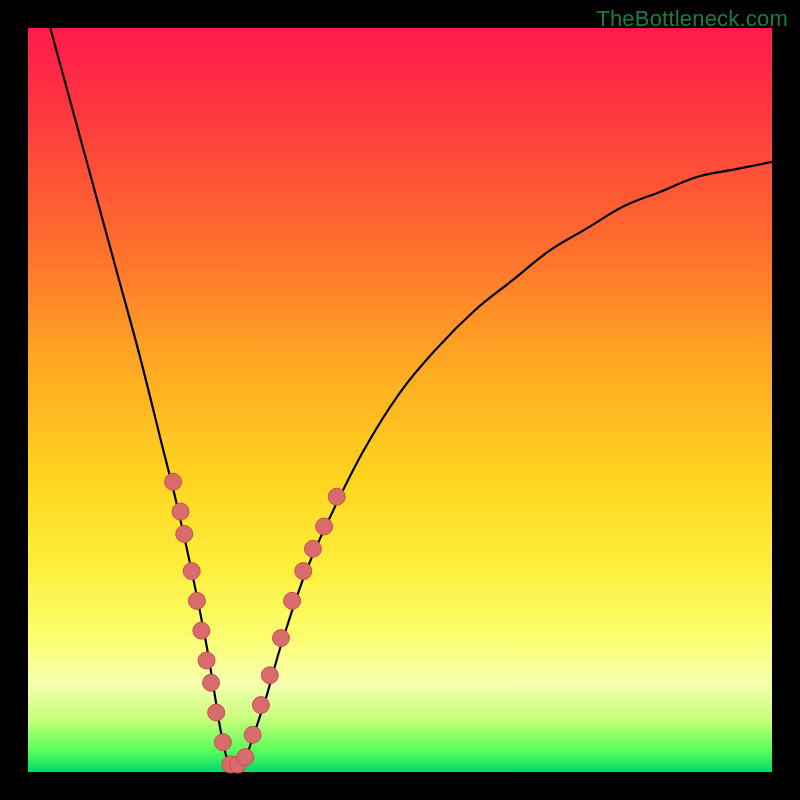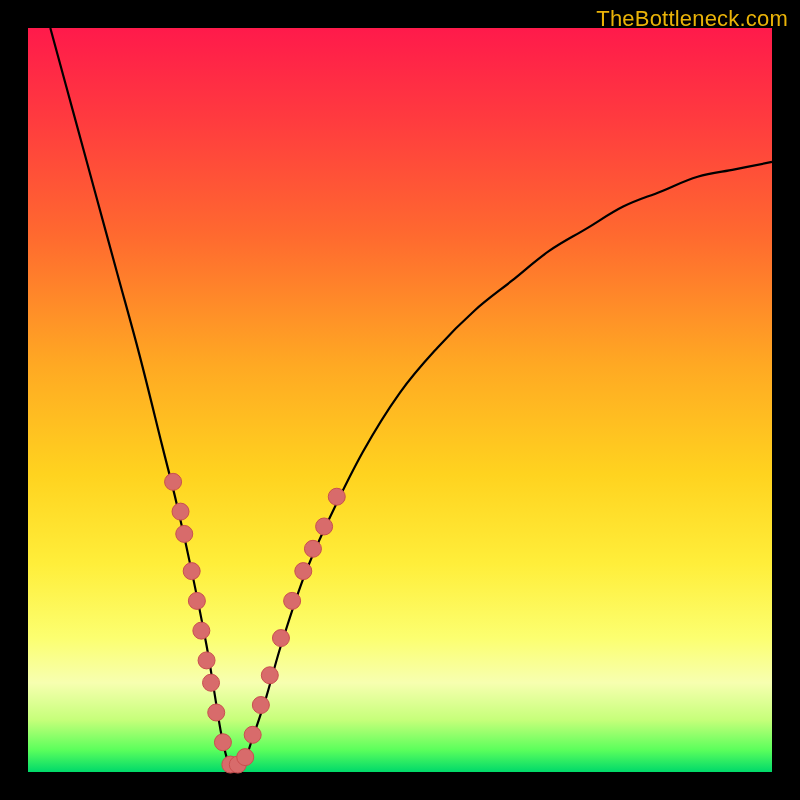--- a/index.html
+++ b/index.html
@@ -29,21 +29,21 @@
       #f7ffb0 88%,
       #c6ff7a 93%,
       #5cff5c 97%,
       #00d96a 100%
     );
   }
   .watermark {
     position: absolute;
     top: 6px;
     right: 12px;
-    color: #eab308;
+    color: #15803d;
     font-size: 22px;
     font-weight: 500;
     letter-spacing: 0.2px;
     z-index: 10;
     user-select: none;
   }
   svg.plot {
     position: absolute;
     left: 0;
     top: 0;

